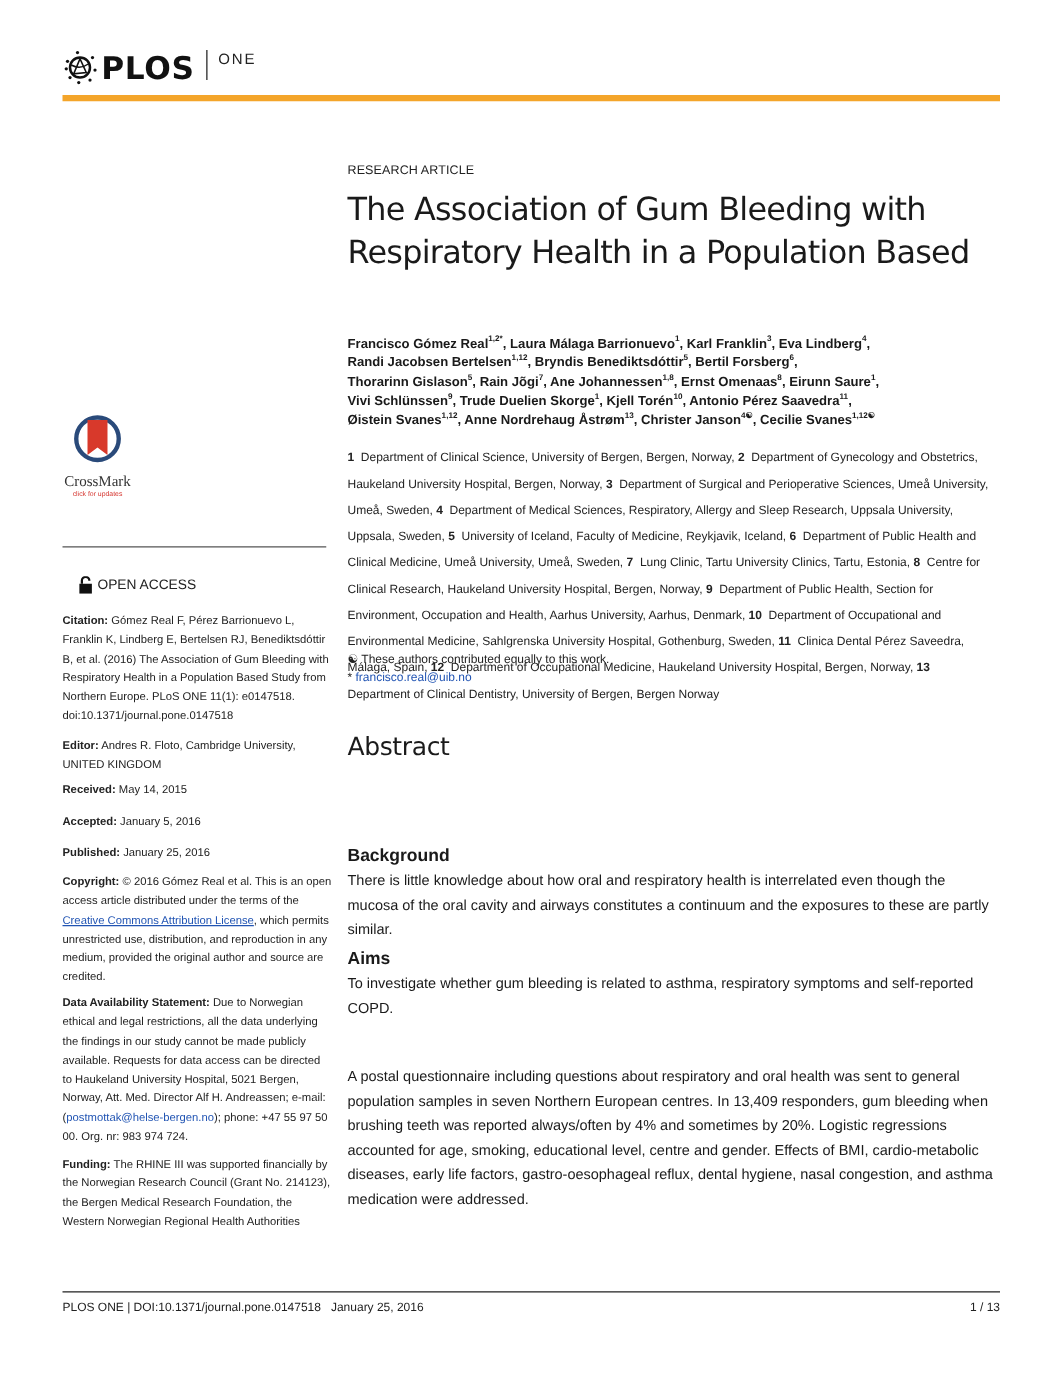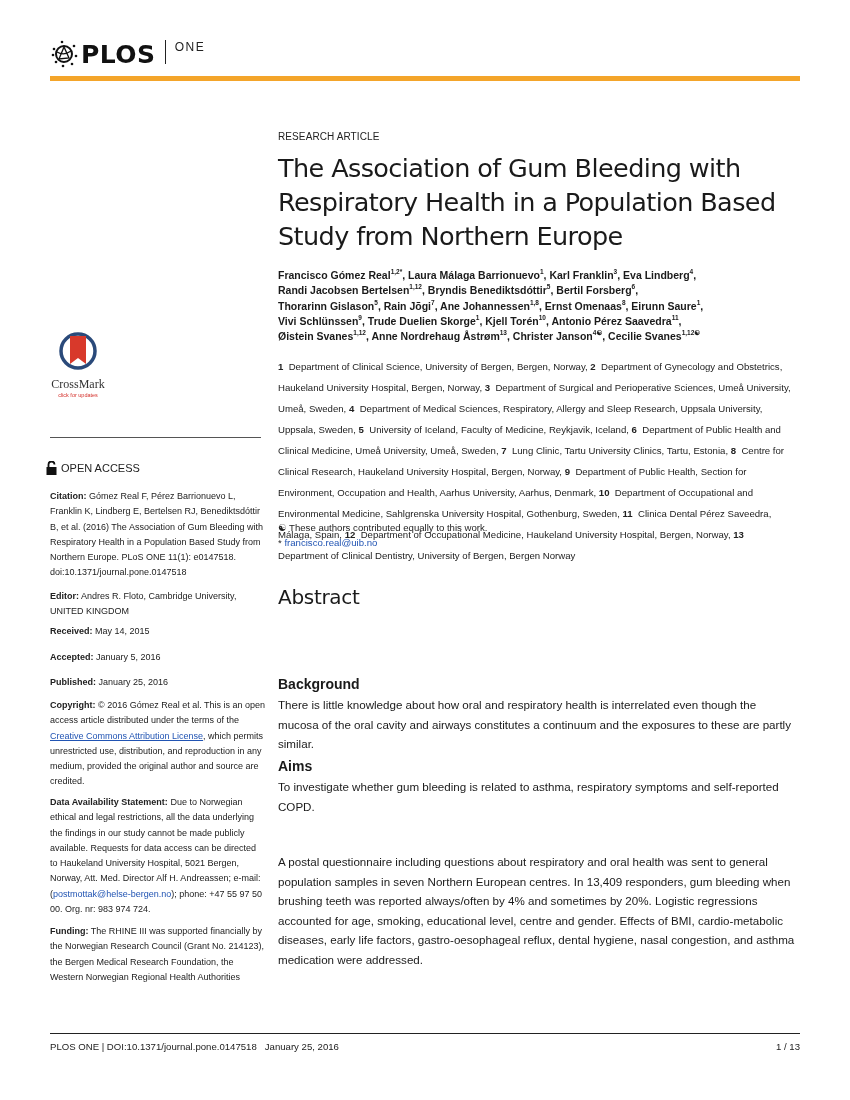--- a/index.html
+++ b/index.html
@@ -10,21 +10,21 @@
   .logo-mark { width:28px; height:28px; }
   .logo-plos { font-family:"DejaVu Sans", sans-serif; font-weight:bold; font-size:25px; letter-spacing:0.5px; margin-left:3px; color:#111; }
   .logo-sep { width:1px; height:24px; background:#222; margin:0 9px 0 9px; }
   .logo-one { font-size:12px; letter-spacing:1.5px; color:#222; }
   .orange-bar { left:50px; top:76px; width:750px; height:5px; background:#f4a52a; }
   
   .crossmark { left:48px; top:330px; width:60px; text-align:center; }
   .cm-name { font-family:"Liberation Serif", serif; font-size:12px; color:#333; margin-top:-1px; }
   .cm-sub { font-size:5.5px; color:#d4302a; margin-top:0px; }
   .left-rule { left:50px; top:437px; width:211px; height:1px; background:#555; }
-  .oa { left:46px; top:461px; display:flex; align-items:center; }
+  .oa { left:63px; top:461px; display:flex; align-items:center; }
   .oa-label { font-size:11px; margin-left:4px; color:#222; }
   .side { left:50px; width:216px; font-size:9px; line-height:15.3px; color:#222; }
   .side b { font-weight:bold; }
   .side a { color:#2154b3; text-decoration:underline; }
   .side .lnk { color:#2154b3; text-decoration:none; }
   
   .main { left:278px; width:520px; }
   .kicker { top:131px; font-size:10px; color:#222; letter-spacing:0.1px; }
   .title { top:151px; font-size:25.5px; line-height:34px; color:#1a1a1a; font-family:"DejaVu Sans", sans-serif; font-weight:normal; letter-spacing:-0.6px; }
   .authors { top:268px; font-size:10.5px; line-height:15.3px; font-weight:bold; color:#1a1a1a; }
@@ -111,21 +111,20 @@
 </div>
 <div class="abs side" style="top:924px;">
   <b>Funding:</b>
   <span>The RHINE III was supported financially by the Norwegian Research Council (Grant No. 214123), the Bergen Medical Research Foundation, the Western Norwegian Regional Health Authorities</span>
 </div>
 
 <div class="abs main kicker">RESEARCH ARTICLE</div>
 <div class="abs main title">
   <div>The Association of Gum Bleeding with</div>
   <div>Respiratory Health in a Population Based</div>
-  <div>Study from Northern Europe</div>
 </div>
 
 <div class="abs main authors">
   <div>
     <span>Francisco Gómez Real</span><sup>1,2*</sup>,
     <span>Laura Málaga Barrionuevo</span><sup>1</sup>,
     <span>Karl Franklin</span><sup>3</sup>,
     <span>Eva Lindberg</span><sup>4</sup>,
   </div>
   <div>

